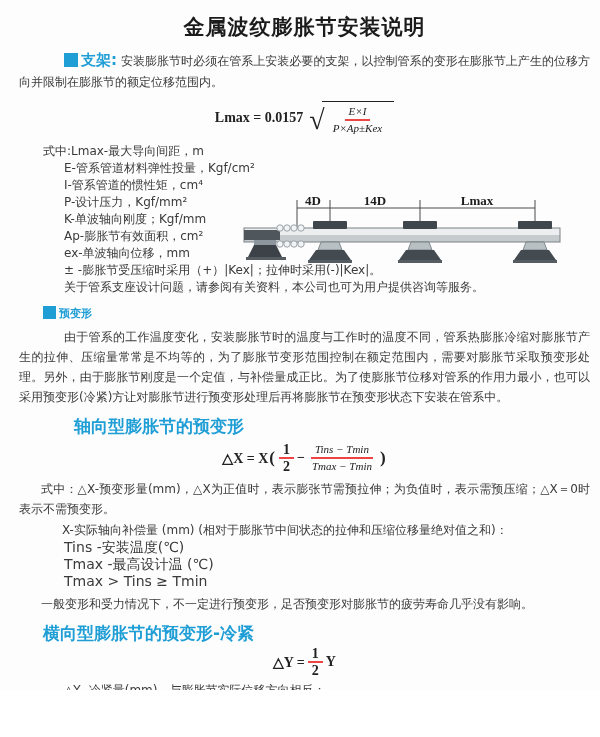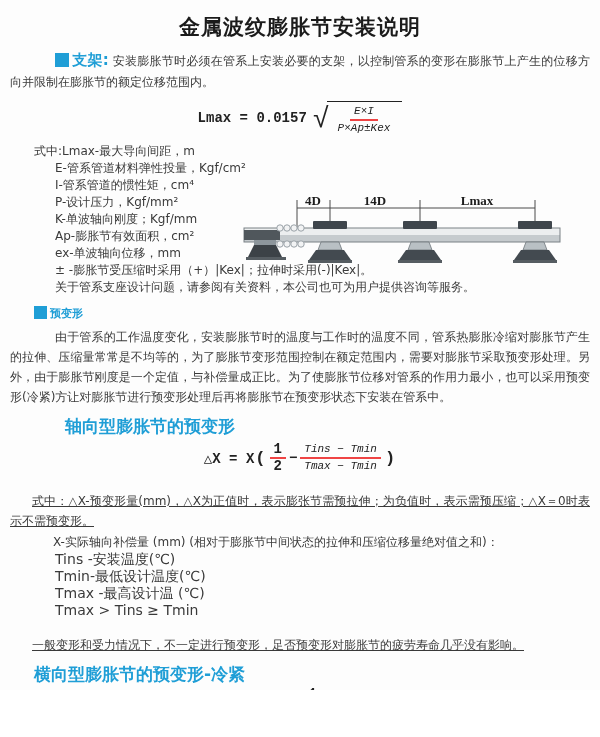--- a/index.html
+++ b/index.html
@@ -1,20 +1,20 @@
 <!DOCTYPE html>
 <html style="--accent-blue: #1f9ed6; --text-color: #3a3a3a;"><head>
 <meta charset="utf-8">
 <style>
   html,body{margin:0;padding:0;background:#fff;}
   .page{
     position:relative;
     width:600px;height:690px;
     box-sizing:border-box;
-    padding:12px 10px 0 10px;
+    padding:12px 10px 0 19px;
     background:#fdfdfd;
     outline:1px solid #ececec;
     overflow:hidden;
     font-family:"DejaVu Sans","Liberation Sans",sans-serif;
     color:var(--text-color,#3a3a3a);
   }
   h1.doc-title{
     margin:2px 0 10px 0;
     font-size:21px;line-height:26px;
     font-weight:700;color:#1b1b1b;
@@ -30,21 +30,21 @@
   .sec-label{color:var(--accent-blue,#1f9ed6);font-weight:700;font-size:15px;text-indent:0;white-space:nowrap;}
   .sq{
     display:inline-block;width:14px;height:14px;
     background:var(--accent-blue,#1f9ed6);
     vertical-align:-2px;margin-right:3px;
   }
   .sq.small{width:13px;height:13px;}
   
   .formula{
     display:flex;justify-content:center;align-items:center;
-    font-family:Liberation Mono, monospace;
+    font-family:Liberation Serif, serif;
     color:#222;
   }
   .f1{margin:6px 0 2px 0;height:38px;}
   .f2{margin:4px 0 2px 0;height:34px;align-items:center;}
   .f3{margin:4px 0 0 0;height:28px;}
   .serif-b{font-weight:700;font-size:14px;}
   .serif-i{font-style:italic;}
   .frac{
     display:inline-flex;flex-direction:column;align-items:center;
     vertical-align:middle;margin:0 3px;font-size:11px;line-height:13px;
@@ -65,21 +65,21 @@
     color:var(--accent-blue,#1f9ed6);
   }
   .body-4l{line-height:20px;}
   .sub-head{
     font-size:17px;line-height:22px;font-weight:700;
     color:var(--accent-blue,#1f9ed6);margin:8px 0 0 55px;
   }
   .sub-head.lateral{margin-left:24px;}
   .x-line{margin:3px 0 0 43px;font-size:12px;line-height:17px;}
   .temp-line{margin-left:45px;font-size:14px;line-height:17px;}
-  .note{margin-top:16px;line-height:20px;text-decoration:underline;}
+  .note{margin-top:4px;line-height:20px;}
   .final-note{margin:6px 0 0 45px;font-size:12px;line-height:17px;}
   
   .diagram{position:absolute;left:242px;top:195px;}
   .dim-label{font-family:"Liberation Serif","DejaVu Serif",serif;font-weight:700;font-size:13px;fill:#1d1d1d;}
 </style>
 </head>
 <body>
 
 <div class="page">
 
@@ -187,21 +187,20 @@
       <span class="den serif-i">Tmax − Tmin</span>
     </span>
     <span class="paren">)</span>
   </div>
 
   <p class="para indent22 note">式中：△X-预变形量(mm)，△X为正值时，表示膨张节需预拉伸；为负值时，表示需预压缩；△X＝0时表示不需预变形。</p>
 
   <div class="x-line">X-实际轴向补偿量 (mm) (相对于膨胀节中间状态的拉伸和压缩位移量绝对值之和)：</div>
 
   <div class="temp-line">Tins -安装温度(℃)</div>
-  <div class="temp-line">Tmin-最低设计温度(℃)</div>
   <div class="temp-line">Tmax -最高设计温 (℃)</div>
   <div class="temp-line">Tmax &gt; Tins ≥ Tmin</div>
 
   <p class="para indent22 note">一般变形和受力情况下，不一定进行预变形，足否预变形对膨胀节的疲劳寿命几乎没有影响。</p>
 
   <div class="sub-head lateral">横向型膨胀节的预变形-冷紧</div>
 
   <div class="formula f3">
     <span class="serif-b">△Y =</span>
     <span class="frac">

